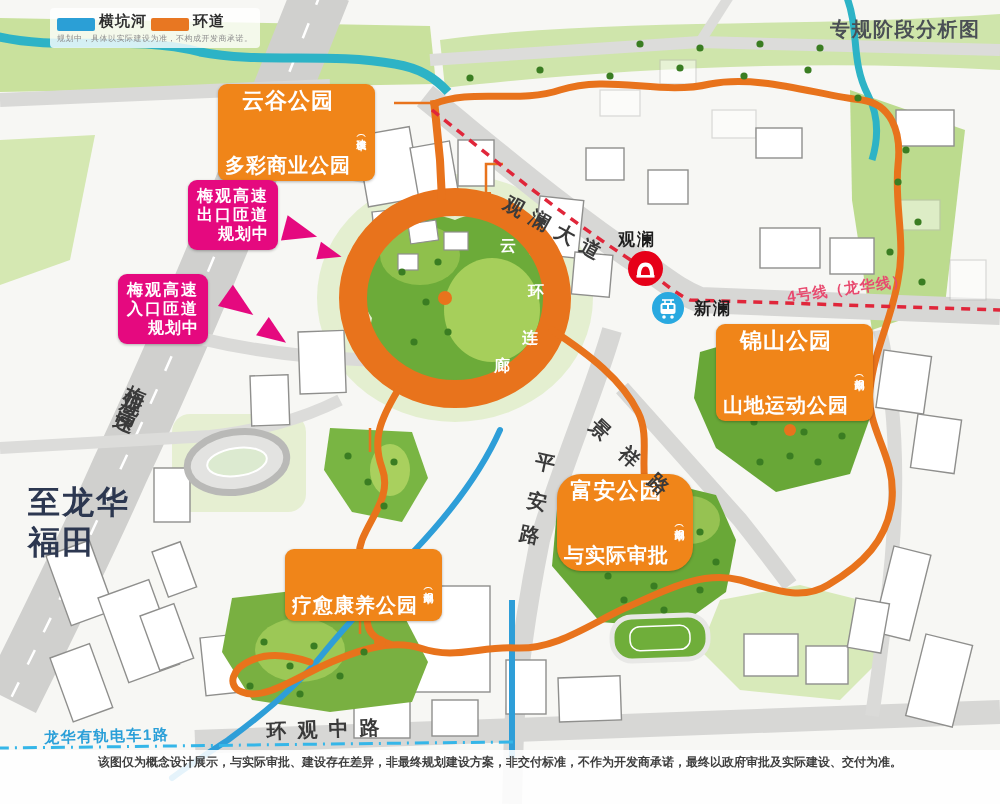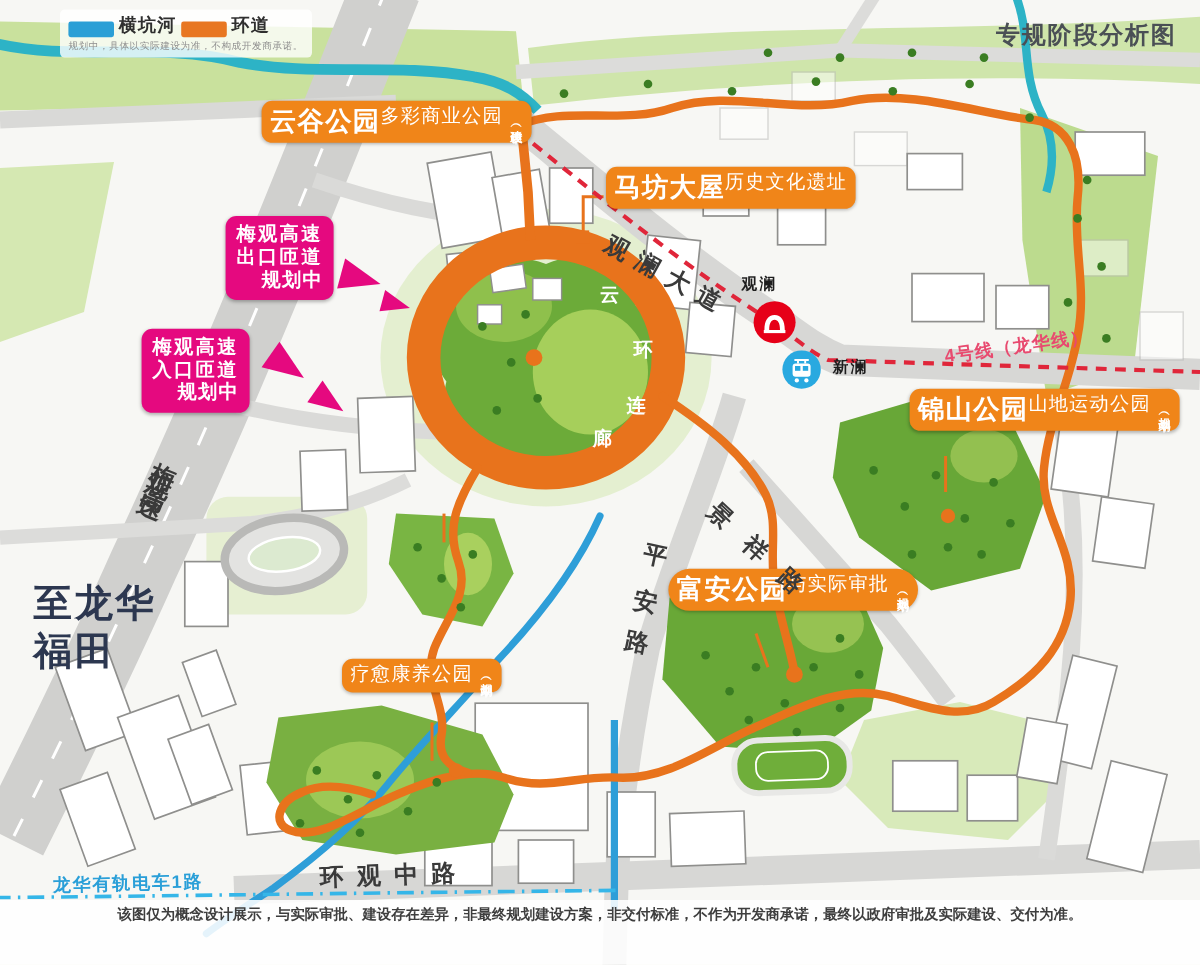--- a/index.html
+++ b/index.html
@@ -15,38 +15,38 @@
   .swatch.blue{background:#2b9fd6;}
   .swatch.orange{background:#e87722;}
   .legend-label{font-size:15px;font-weight:bold;color:#2f2f2f;letter-spacing:1px;}
   .legend-note{font-size:8px;color:#8e8e8e;margin-top:2px;letter-spacing:.5px;}
 
   .map-title{position:absolute;left:830px;top:16px;font-size:20px;font-weight:bold;color:#4a4f55;letter-spacing:1.5px;}
 
   
   .park-label{position:absolute;background:#f08519;border-radius:9px;color:#fff;display:flex;align-items:center;
               padding:5px 7px;box-shadow:0 1px 3px rgba(0,0,0,.28);text-align:center;}
-  .pl-text{display:flex;flex-direction:row;line-height:1.12;}
+  .pl-text{display:flex;flex-direction:column;line-height:1.12;}
   .pl-name{font-size:22px;font-weight:bold;letter-spacing:1px;white-space:nowrap;}
-  .pl-sub{font-size:16px;font-weight:normal;letter-spacing:1px;white-space:nowrap;}
+  .pl-sub{font-size:20px;font-weight:bold;letter-spacing:1px;white-space:nowrap;margin-top:40px;}
   .pl-status{writing-mode:vertical-rl;font-size:10px;font-weight:bold;margin-left:3px;letter-spacing:1px;}
 
   
   .ramp-label{position:absolute;background:#e5097f;border-radius:9px;color:#fff;padding:6px 9px;
               box-shadow:0 1px 3px rgba(0,0,0,.28);line-height:1.2;}
   .ramp-line{font-size:16px;font-weight:bold;letter-spacing:2px;white-space:nowrap;}
   .ramp-status{font-size:16px;font-weight:bold;text-align:right;letter-spacing:1px;}
 
   
   .road-label{position:absolute;font-weight:bold;color:#3a3a3a;transform-origin:0 0;white-space:nowrap;}
   .vert{writing-mode:vertical-rl;}
 
   .ring-char{position:absolute;color:#fff;font-weight:bold;font-size:16px;}
 
-  .station-label{position:absolute;font-size:13px;font-weight:bold;color:#1d1d1d;letter-spacing:2px;white-space:nowrap;}
+  .station-label{position:absolute;font-size:17px;font-weight:bold;color:#1d1d1d;letter-spacing:2px;white-space:nowrap;}
   .metro-line-label{position:absolute;left:786px;top:288px;font-size:15px;font-weight:bold;color:#e84a6f;
                     transform:rotate(-8deg);transform-origin:0 0;letter-spacing:1px;white-space:nowrap;}
   .tram-line-label{position:absolute;left:44px;top:727px;font-size:15px;font-weight:bold;color:#2a9fd8;
                    transform:rotate(-1.5deg);letter-spacing:1.5px;white-space:nowrap;}
   .to-longhua{position:absolute;left:28px;top:482px;font-size:32px;font-weight:bold;color:#2c3750;
               line-height:1.25;letter-spacing:2px;}
 
   .transit-icon{position:absolute;border-radius:50%;}
 
   .footer{position:absolute;left:0;top:753px;width:1000px;text-align:center;font-size:12px;font-weight:bold;
@@ -273,44 +273,38 @@
   <div class="map-title">专规阶段分析图</div>
 
   <div class="park-label" style="left:218px;top:84px;">
     <span class="pl-text">
       <span class="pl-name">云谷公园</span>
       <span class="pl-sub">多彩商业公园</span>
     </span>
     <span class="pl-status">（建设中）</span>
   </div>
 
-  <div class="park-label" style="left:505px;top:139px;">
-    <span class="pl-text">
-      <span class="pl-name">马坊大屋</span>
-      <span class="pl-sub">历史文化遗址</span>
-    </span>
-  </div>
 
 
   <div class="park-label" style="left:285px;top:549px;">
     <span class="pl-text">
       <span class="pl-sub">疗愈康养公园</span>
     </span>
     <span class="pl-status">（规划中）</span>
   </div>
 
   <div class="park-label" style="left:557px;top:474px;border-radius:24px;">
     <span class="pl-text">
       <span class="pl-name">富安公园</span>
       <span class="pl-sub">与实际审批</span>
     </span>
     <span class="pl-status">（规划中）</span>
   </div>
 
-  <div class="park-label" style="left:758px;top:324px;justify-content:flex-end;">
+  <div class="park-label" style="left:716px;top:324px;justify-content:flex-end;">
     <span class="pl-text">
       <span class="pl-name">锦山公园</span>
       <span class="pl-sub">山地运动公园</span>
     </span>
     <span class="pl-status">（规划中）</span>
   </div>
 
   <div class="ramp-label" style="left:188px;top:180px;">
     <div class="ramp-line">梅观高速</div>
     <div class="ramp-line">出口匝道</div>

